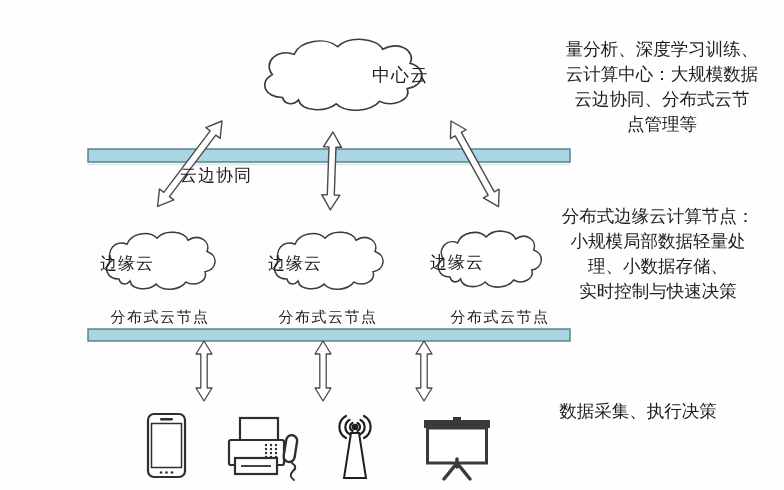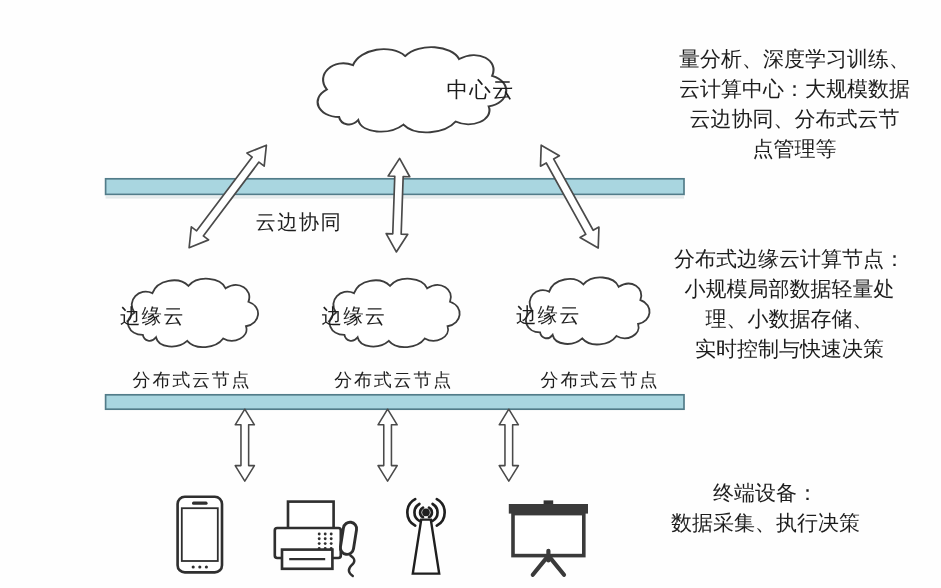--- a/index.html
+++ b/index.html
@@ -101,38 +101,37 @@
       <rect x="3.5" y="11" width="59" height="35" fill="#fff" stroke="#3a3a3a" stroke-width="3"></rect>
       <path d="M 33,42 L 33,50 M 33,46 L 20,62 M 33,46 L 46,62" fill="none" stroke="#3a3a3a" stroke-width="3.5" stroke-linecap="round"></path>
     </g>
   </svg>
 
   <div class="lbl cloud-label" style="left:257px;top:63px;width:172px;">中心云</div>
   <div class="lbl edge-label" style="left:100px;top:252px;width:120px;">边缘云</div>
   <div class="lbl edge-label" style="left:268px;top:252px;width:120px;">边缘云</div>
   <div class="lbl edge-label" style="left:430px;top:251px;width:114px;">边缘云</div>
 
-  <div class="lbl collab-label" style="left:180px;top:174px;margin-left:33px;">云边协同</div>
+  <div class="lbl collab-label" style="left:180px;top:164px;">云边协同</div>
 
   <div class="lbl bar-label" style="left:100px;top:308px;width:120px;">分布式云节点</div>
   <div class="lbl bar-label" style="left:268px;top:308px;width:120px;">分布式云节点</div>
   <div class="lbl bar-label" style="left:440px;top:308px;width:120px;">分布式云节点</div>
 
   <div class="ann" style="left:540px;top:37px;width:244px;">
     <div>量分析、深度学习训练、</div>
     <div>云计算中心：大规模数据</div>
     <div>云边协同、分布式云节</div>
     <div>点管理等</div>
   </div>
 
   <div class="ann" style="left:532px;top:204px;width:252px;">
     <div>分布式边缘云计算节点：</div>
     <div>小规模局部数据轻量处</div>
     <div>理、小数据存储、</div>
     <div>实时控制与快速决策</div>
   </div>
 
   <div class="ann" style="left:514px;top:399px;width:248px;">
-    <div>终端设备：</div>
     <div>数据采集、执行决策</div>
   </div>
 
 </div>
 
 </body></html>

